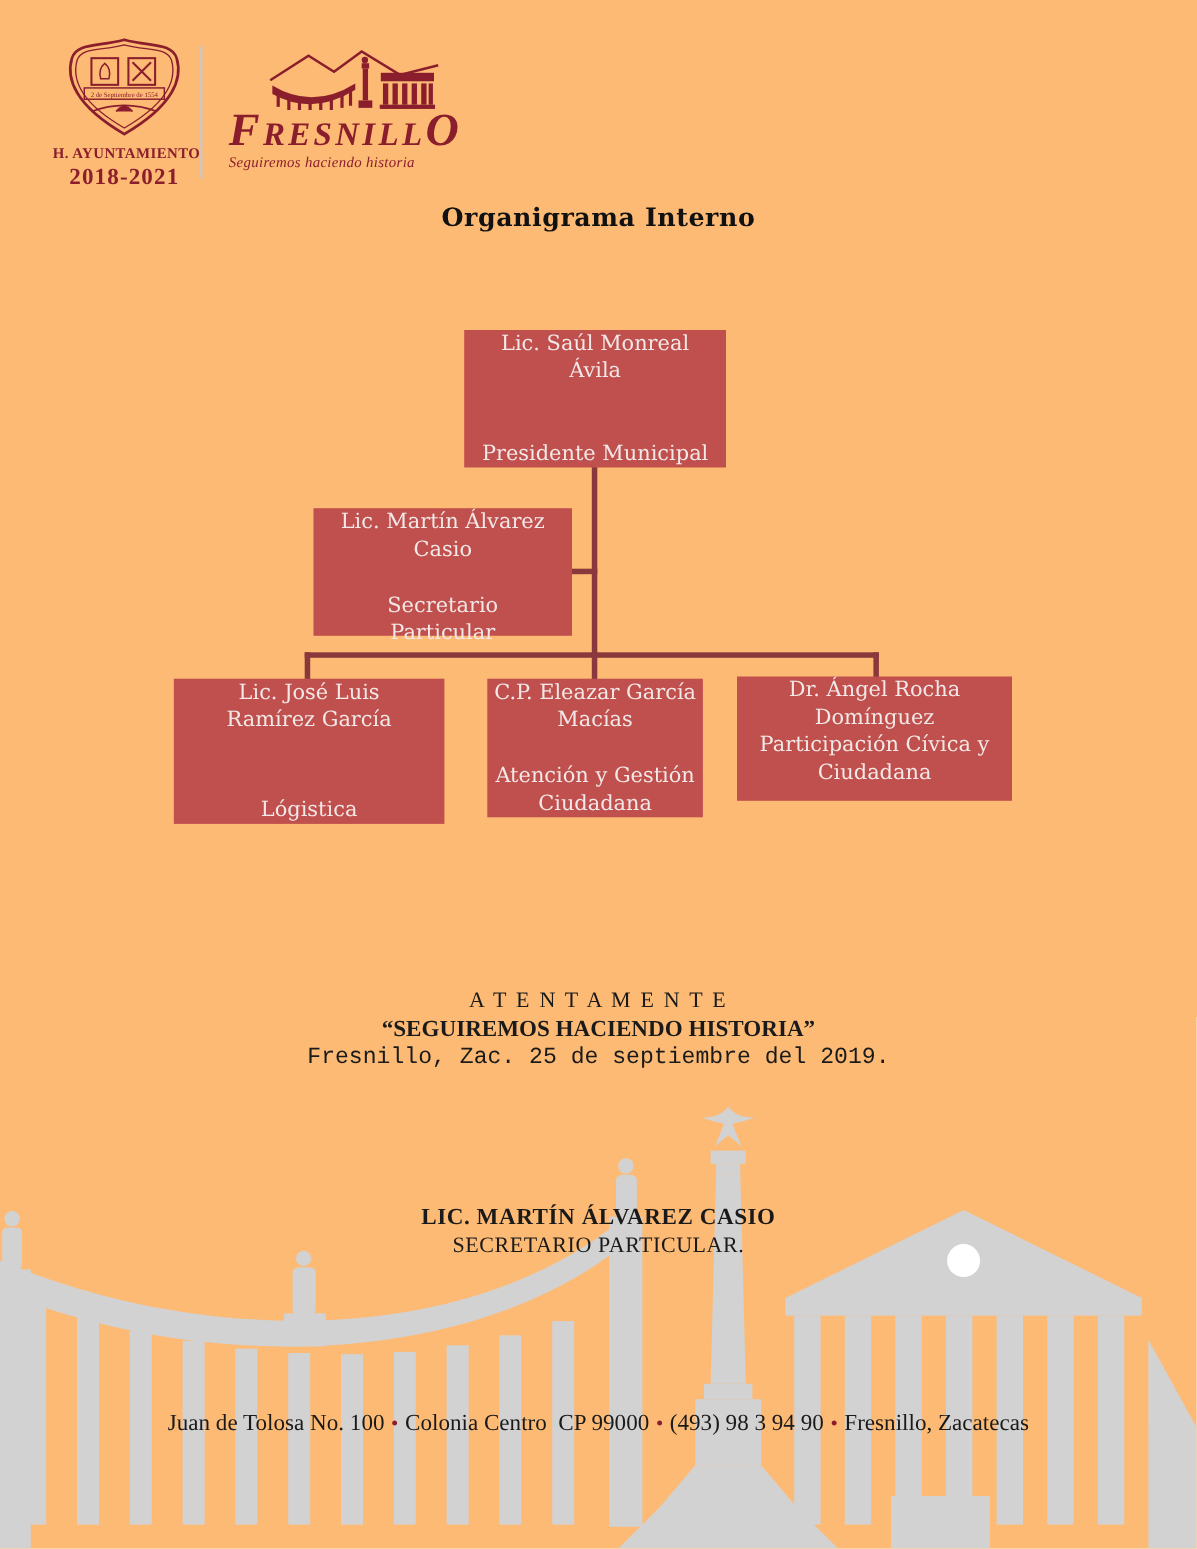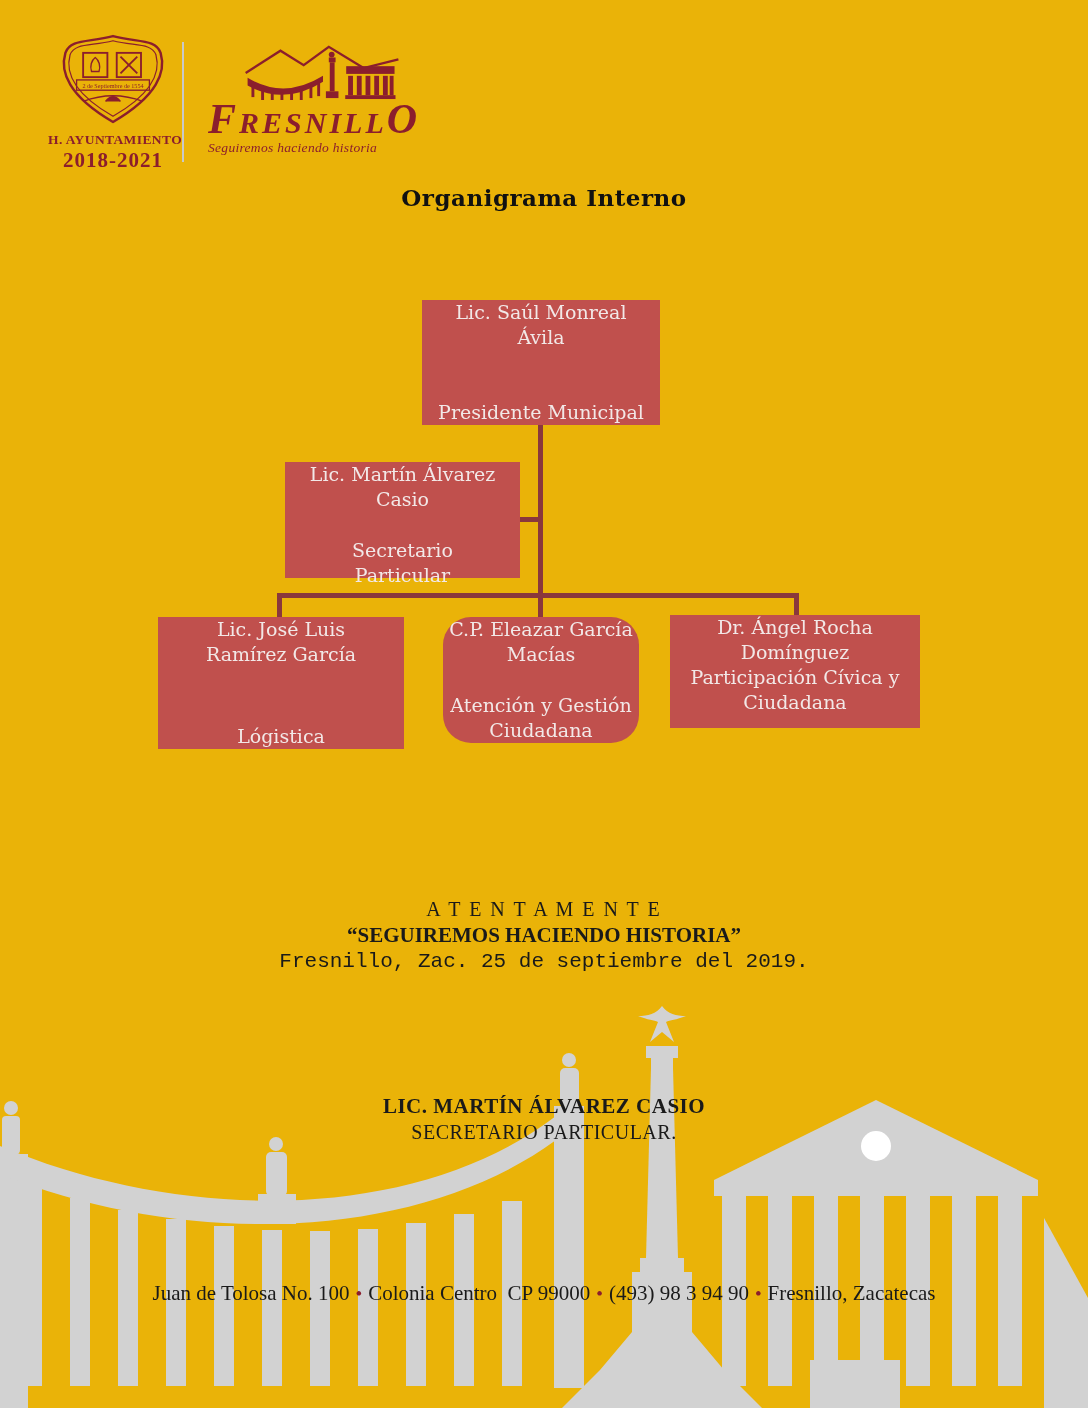--- a/index.html
+++ b/index.html
@@ -2,21 +2,21 @@
 <html style="--brand: #8b1e2d; --box_fill: #c0504d; --box_text: #f2e8e7; --connector: #8a383c; --watermark: #d2d2d2; --divider: #c9c9c9; --text: #1a1a1a;"><head>
 <meta charset="utf-8">
 <style>
   * { box-sizing: border-box; }
   html, body { margin: 0; padding: 0; background: #ffffff; }
   .page {
     position: relative;
     width: 1088px;
     height: 1408px;
     margin: 0 auto;
-    background: #eab308;
+    background: #fdba74;
     overflow: hidden;
     font-family: "Liberation Serif", serif;
     color: var(--text, #1a1a1a);
   }
   
   .crest-block {
     position: absolute; left: 48px; top: 30px; width: 130px;
     text-align: center; color: var(--brand, #8b1e2d);
   }
   .crest-block svg { display: block; margin: 0 auto; }
@@ -58,21 +58,21 @@
     font-family: "DejaVu Serif", "Liberation Serif", serif;
     font-size: 19px; line-height: 1.32; text-align: center;
     display: flex; flex-direction: column; justify-content: space-between; align-items: center;
     z-index: 2;
   }
   .org-node p { margin: 0; }
   .org-node p.role { margin-top: 26px; }
   .node-presidente   { left: 422px; top: 300px; width: 238px; height: 125px; padding: 0 13px; }
   .node-secretario   { left: 285px; top: 462px; width: 235px; height: 116px; padding: 0 21px; }
   .node-logistica    { left: 158px; top: 617px; width: 246px; height: 132px; padding: 0 26px; }
-  .node-atencion     { left: 443px; top: 617px; width: 196px; height: 126px; padding: 0 5px; border-radius: 28px; }
+  .node-atencion     { left: 443px; top: 617px; width: 196px; height: 126px; padding: 0 5px; }
   .node-participacion{ left: 670px; top: 615px; width: 250px; height: 113px; padding: 0 14px; }
   .connector { position: absolute; background: var(--connector, #8a383c); z-index: 1; }
   .conn-v-top    { left: 538px; top: 424px; width: 5px;   height: 173px; }
   .conn-stub     { left: 520px; top: 517px; width: 23px;  height: 5px; }
   .conn-h        { left: 277px; top: 593px; width: 522px; height: 5px; }
   .conn-drop-l   { left: 277px; top: 593px; width: 5px;   height: 26px; }
   .conn-drop-m   { left: 538px; top: 593px; width: 5px;   height: 26px; }
   .conn-drop-r   { left: 794px; top: 593px; width: 5px;   height: 24px; }
   
   .closing {

